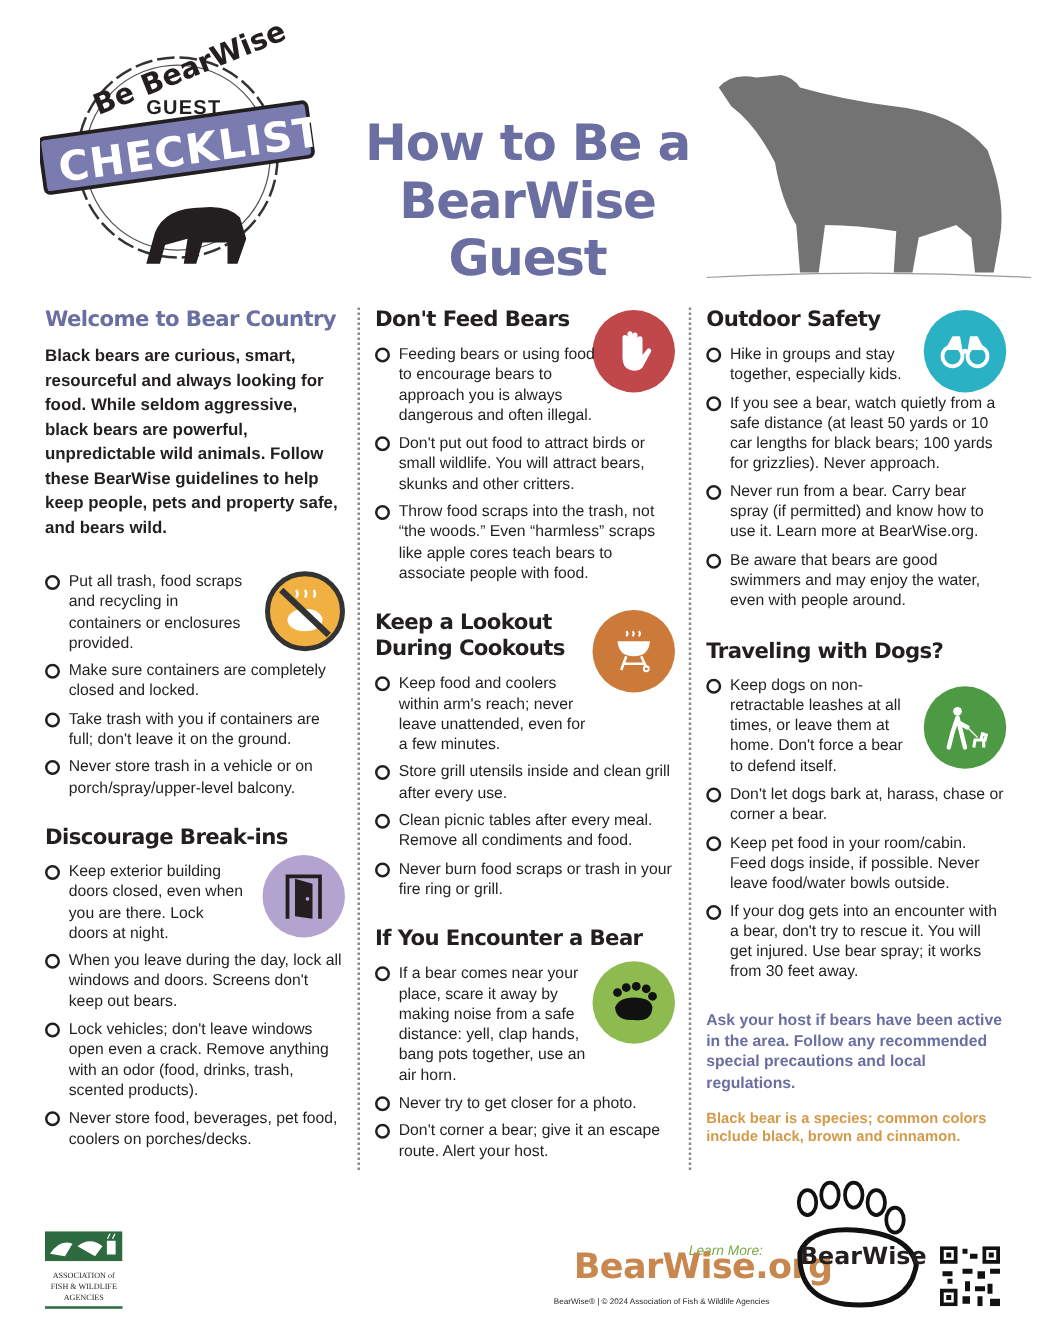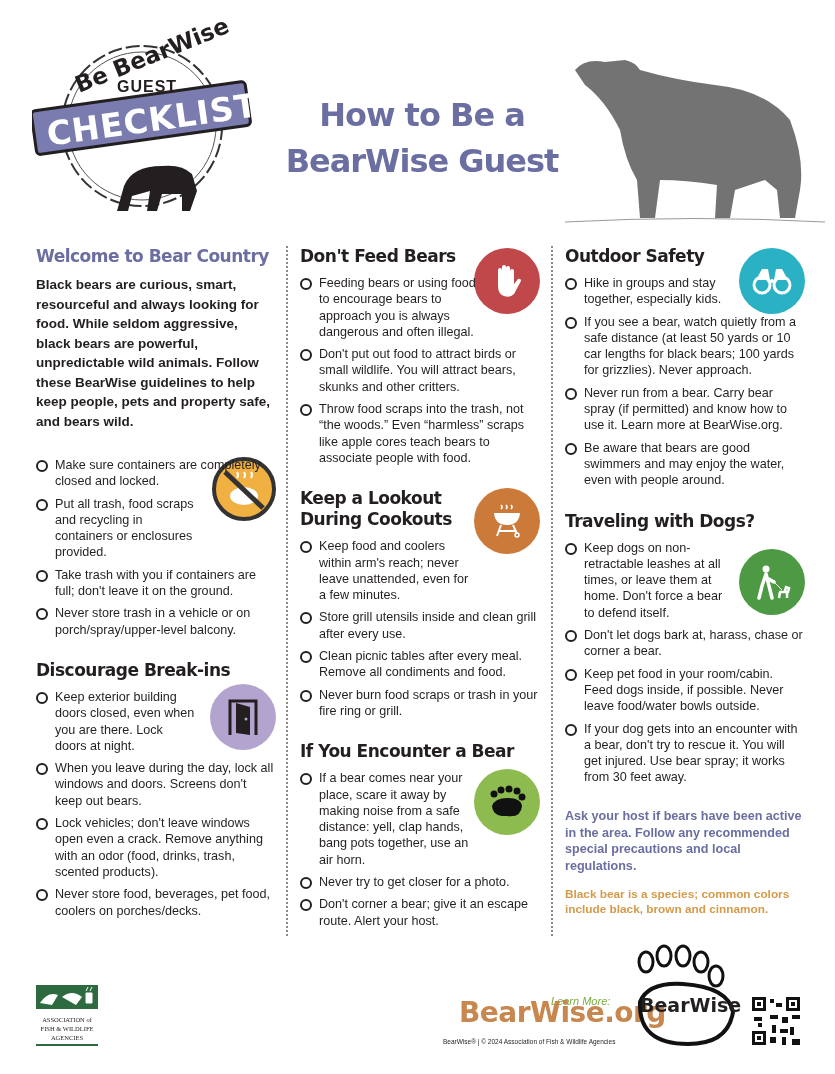--- a/index.html
+++ b/index.html
@@ -1,18 +1,18 @@
 <!DOCTYPE html>
 <html><head>
 <meta charset="utf-8">
 <style>
   html,body{margin:0;padding:0;background:#fff;}
   body{width:835px;height:1074px;position:relative;overflow:hidden;font-family:"Liberation Sans",sans-serif;color:#231f20;}
   .abs{position:absolute;}
-  .title{left:262px;top:92px;width:320px;text-align:center;color:#6b6ea0;font-weight:bold;font-size:32px;line-height:46px;letter-spacing:-1px;font-family:"DejaVu Sans",sans-serif;}
+  .title{left:262px;top:92px;width:320px;text-align:center;color:#6b6ea0;font-weight:bold;font-size:40px;line-height:46px;letter-spacing:-1px;font-family:"DejaVu Sans",sans-serif;}
   .col{position:absolute;top:246px;}
   .c1{left:36px;width:240px;}
   .c2{left:300px;width:240px;}
   .c3{left:565px;width:240px;}
   .divider{position:absolute;top:246px;width:0;border-left:2px dotted #8a8a8a;height:690px;}
   h2{margin:0 0 8px 0;font-size:17px;line-height:21px;font-weight:bold;color:#231f20;font-family:"DejaVu Sans",sans-serif;letter-spacing:-0.5px;}
   h2.purple{color:#6b6ea0;}
   .intro{font-size:13.5px;line-height:19.5px;font-weight:bold;margin:0 0 26px 0;}
   ul{list-style:none;margin:0 0 22px 0;padding:0;}
   li{position:relative;padding-left:19px;font-size:12.6px;line-height:16.3px;margin-bottom:6px;}
@@ -66,22 +66,22 @@
 
   <div class="sec">
     <div class="icon" style="top:0;background:#f0b042;border:4px solid #333;width:56px;height:56px;">
       <svg width="50" height="50" viewBox="0 0 50 50">
           <ellipse cx="25" cy="32" rx="14" ry="9" fill="#fff"></ellipse>
           <path d="M18 14 q2 -3 0 -6 M25 14 q2 -3 0 -6 M32 14 q2 -3 0 -6" stroke="#fff" stroke-width="2" fill="none"></path>
           <line x1="6" y1="8" x2="44" y2="44" stroke="#333" stroke-width="5"></line>
         </svg>
     </div>
     <ul>
+      <li style="width:140px;"><span class="bullet"></span><span>Put all trash, food scraps and recycling in containers or enclosures provided.</span></li>
       <li><span class="bullet"></span><span>Make sure containers are completely closed and locked.</span></li>
-      <li style="width:140px;"><span class="bullet"></span><span>Put all trash, food scraps and recycling in containers or enclosures provided.</span></li>
       <li><span class="bullet"></span><span>Take trash with you if containers are full; don't leave it on the ground.</span></li>
       <li><span class="bullet"></span><span>Never store trash in a vehicle or on porch/spray/upper-level balcony.</span></li>
     </ul>
   </div>
 
   <div class="sec">
     <div class="icon" style="top:24px;background:#b3a4cf;width:66px;height:66px;">
       <svg width="34" height="40" viewBox="0 0 34 40">
           <path d="M4 38 V4 H30 V38" stroke="#231f20" stroke-width="3" fill="none"></path>
           <path d="M10 6 L24 10 V38 L10 36 Z" fill="#231f20"></path>

